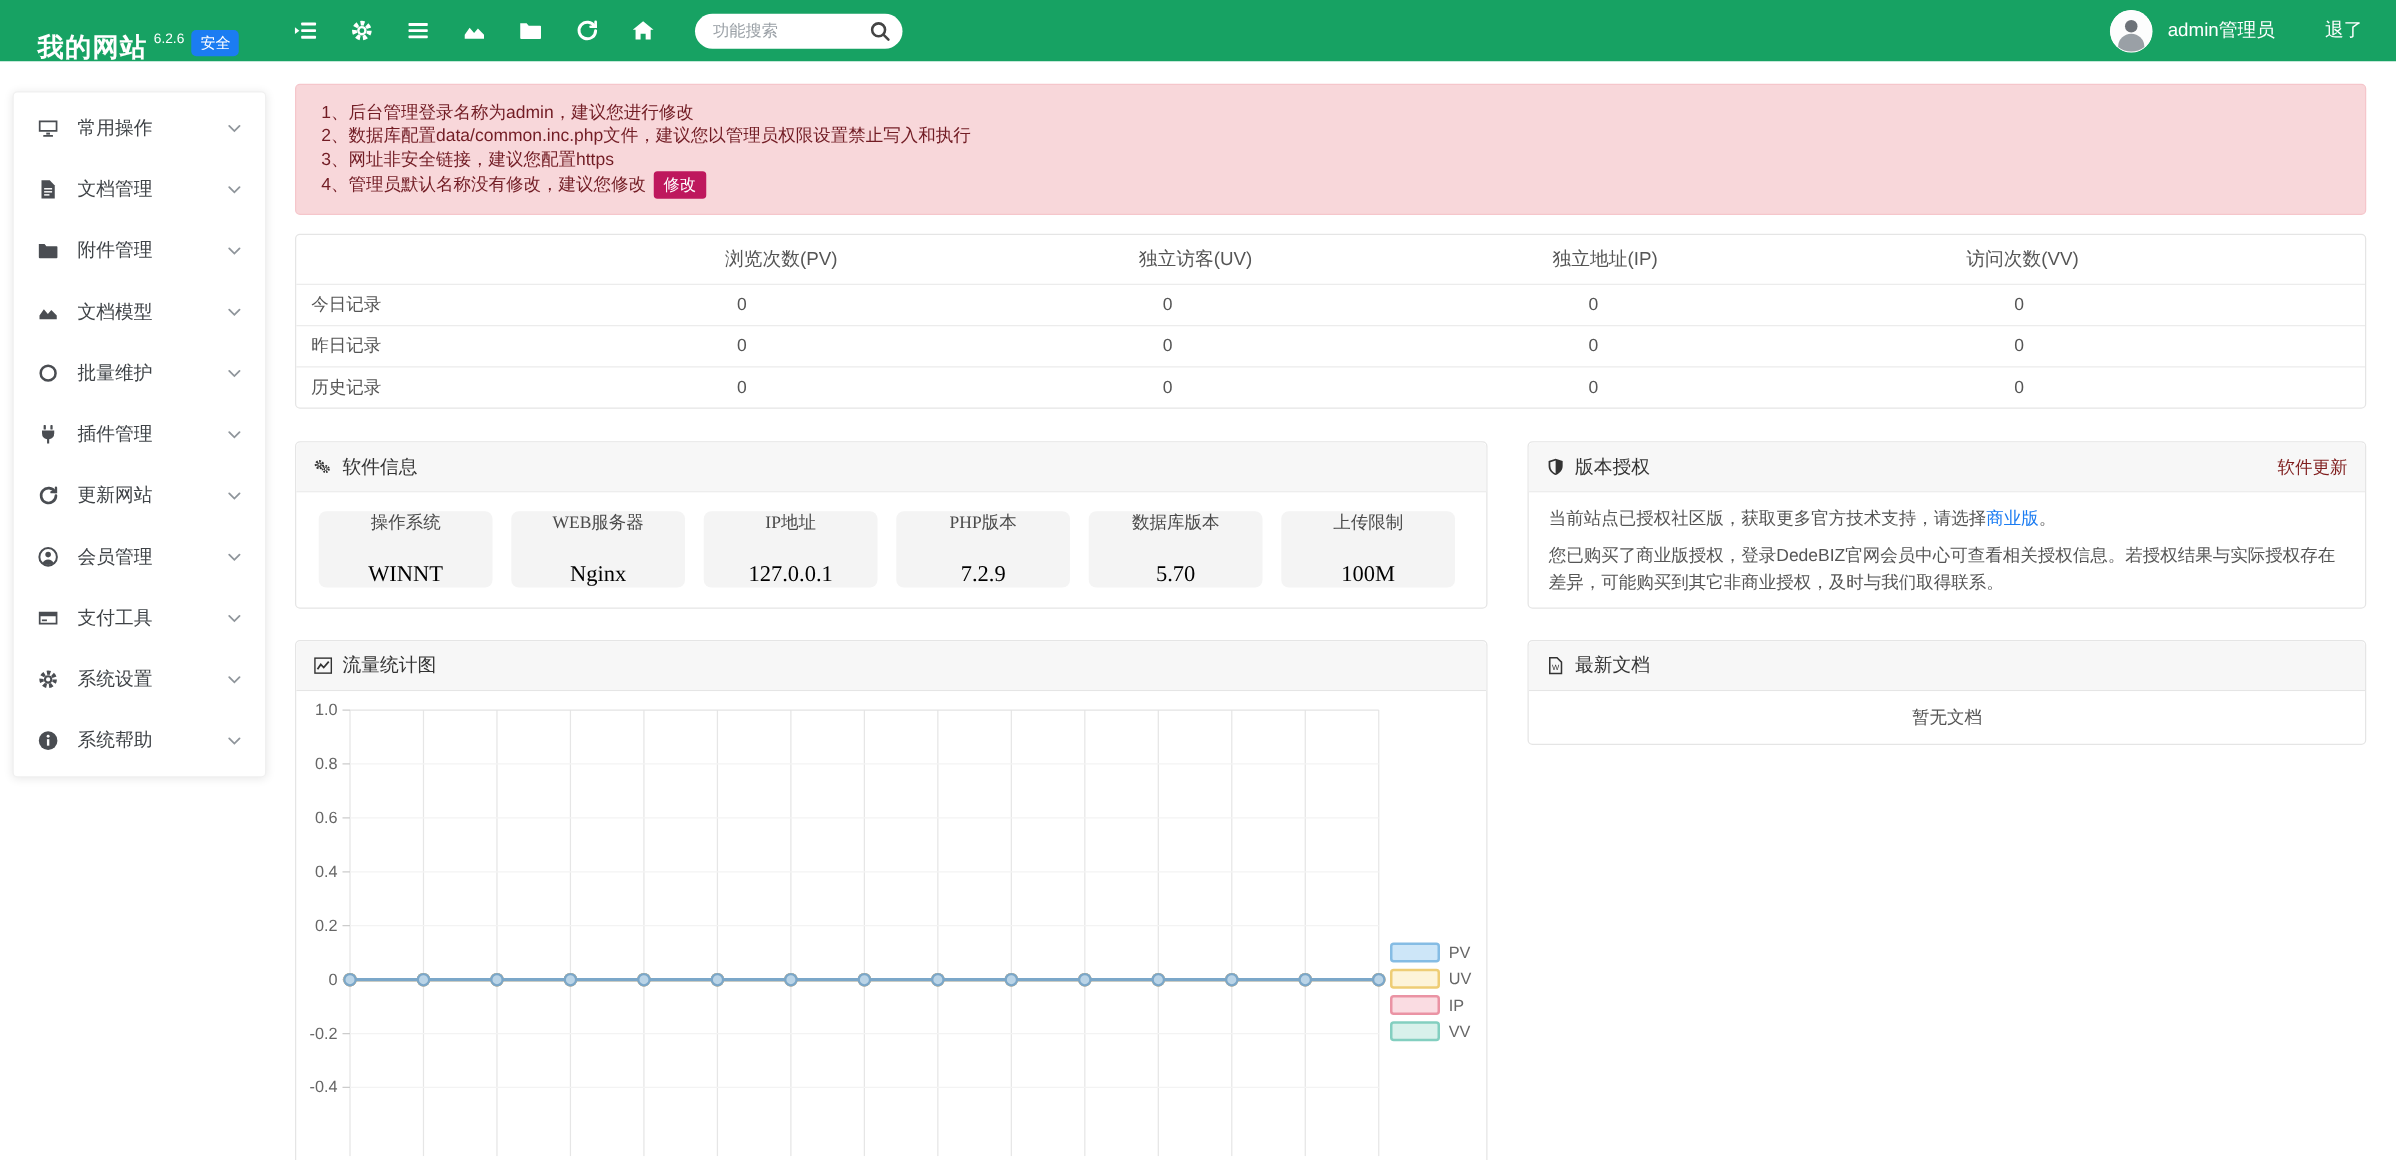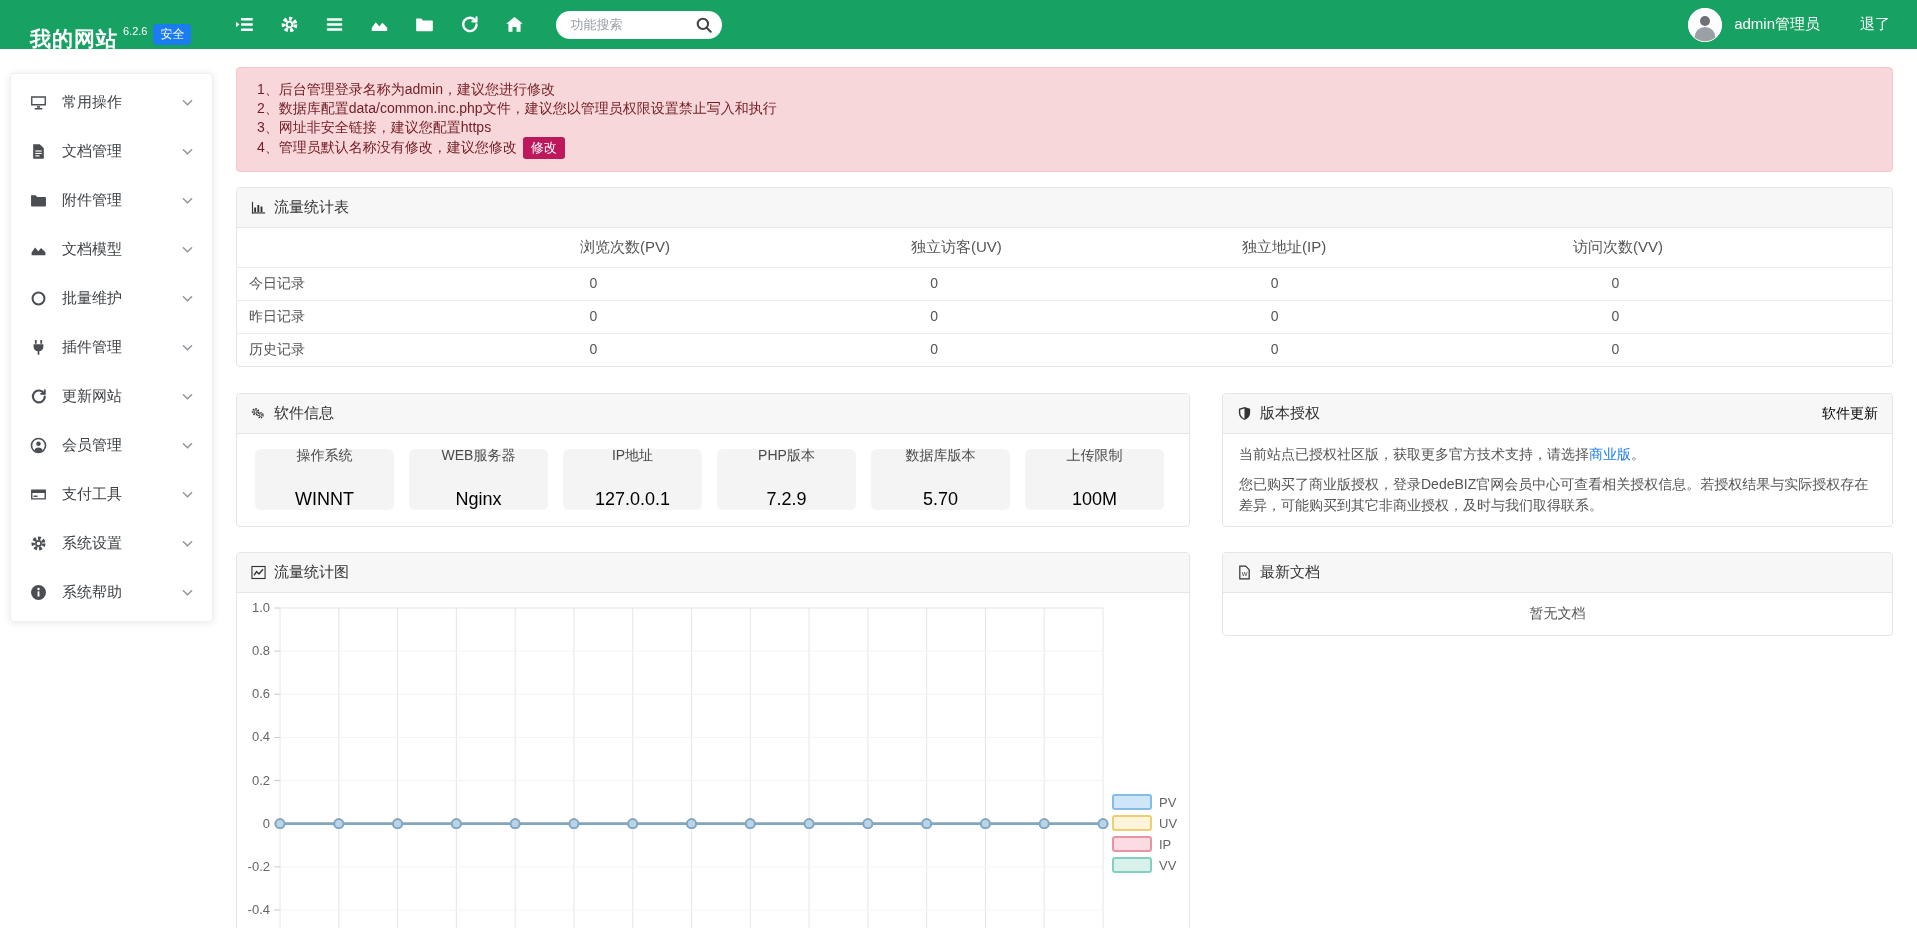--- a/index.html
+++ b/index.html
@@ -52,34 +52,34 @@
   .alert p { line-height:19px; }
   .btn-modify { background:#be185d; color:#fff; border:none; border-radius:3px;
     font-size:13px; padding:2px 8px; margin-left:6px; cursor:pointer; font-family:inherit; }
 
   .panel { background:#fff; border:1px solid #e5e5e5; border-radius:4px; }
   .panel-header { background:#f7f7f7; border-bottom:1px solid #e5e5e5;
     padding:10px 14px; display:flex; align-items:center; font-size:15px; color:#333;
     border-radius:4px 4px 0 0; }
   .panel-header .p-icon { width:15px; height:15px; margin-right:8px; color:#333; }
   .panel-header .p-icon svg { width:100%; height:100%; display:block; }
-  .header-link { margin-left:auto; font-size:14px; color:#000000; text-decoration:none; cursor:pointer; }
+  .header-link { margin-left:auto; font-size:14px; color:#7f1d1d; text-decoration:none; cursor:pointer; }
 
   .panel-traffic { margin-top:15px; }
   .t-grid { display:grid; grid-template-columns:repeat(5,1fr); }
   .t-head .t-cell { padding:10px 12px; font-size:15px; color:#555; }
   .t-row { border-top:1px solid #ececec;gap:48px; }
   .t-row .t-cell { padding:7px 12px; font-size:14px; color:#555; }
 
   .row2 { margin-top:26px; display:flex; gap:32px; align-items:stretch; }
-  .panel-soft { width:954px; }
+  .panel-soft { width:954px;font-family:Liberation Serif, serif; }
   .soft-body { padding:15px 18px; display:flex; gap:15px; }
   .info-card { width:139px; height:61px; background:#f4f4f4; border-radius:6px;
-    display:flex; flex-direction:column; align-items:center; justify-content:flex-end;
-    gap:24px; }
+    display:flex; flex-direction:column; align-items:center; justify-content:space-between;
+    gap:7px; }
   .info-card .c-label { font-size:14px; color:#4a4a4a; }
   .info-card .c-value { font-size:18px; color:#000000; }
 
   .panel-license { width:671px; }
   .lic-body { padding:10px 16px; font-size:14px; color:#555; line-height:21px; }
   .lic-body p + p { margin-top:9px; }
   .link-blue { color:#1b7cf2; text-decoration:none; cursor:pointer; }
 
   .row3 { margin-top:25px; display:flex; gap:32px; align-items:flex-start; }
   .panel-chart { width:954px; height:420px; }
@@ -327,32 +327,20 @@
 <div class="main">
 
   <div class="alert" id="alert-box">
       <p>1、后台管理登录名称为admin，建议您进行修改</p>
       <p>2、数据库配置data/common.inc.php文件，建议您以管理员权限设置禁止写入和执行</p>
       <p>3、网址非安全链接，建议您配置https</p>
       <p>4、管理员默认名称没有修改，建议您修改<button class="btn-modify">修改</button></p>
     </div>
 
   <div class="panel panel-traffic">
-    <div class="panel-header">
-      <span class="p-icon">
-          <svg viewBox="0 0 16 16" fill="currentColor">
-            <rect x="3.4" y="8" width="2" height="5"></rect>
-            <rect x="6.8" y="5.4" width="2" height="7.6"></rect>
-            <rect x="10.2" y="7" width="2" height="6"></rect>
-            <rect x="1" y="2" width="1.2" height="12.4"></rect>
-            <rect x="1" y="13.2" width="14" height="1.2"></rect>
-          </svg>
-        </span>
-      <span>流量统计表</span>
-    </div>
     <div id="traffic-table">
         <div class="t-grid t-head">
           <div class="t-cell"></div>
           <div class="t-cell">浏览次数(PV)</div>
           <div class="t-cell">独立访客(UV)</div>
           <div class="t-cell">独立地址(IP)</div>
           <div class="t-cell">访问次数(VV)</div>
         </div>
         <div class="t-grid t-row">
           <div class="t-cell">今日记录</div>

